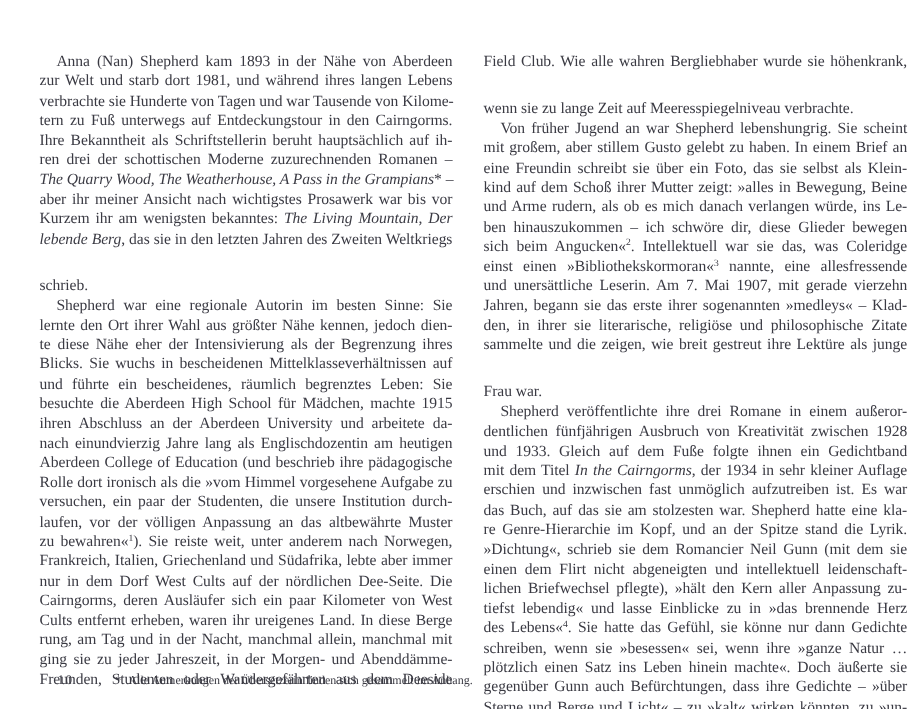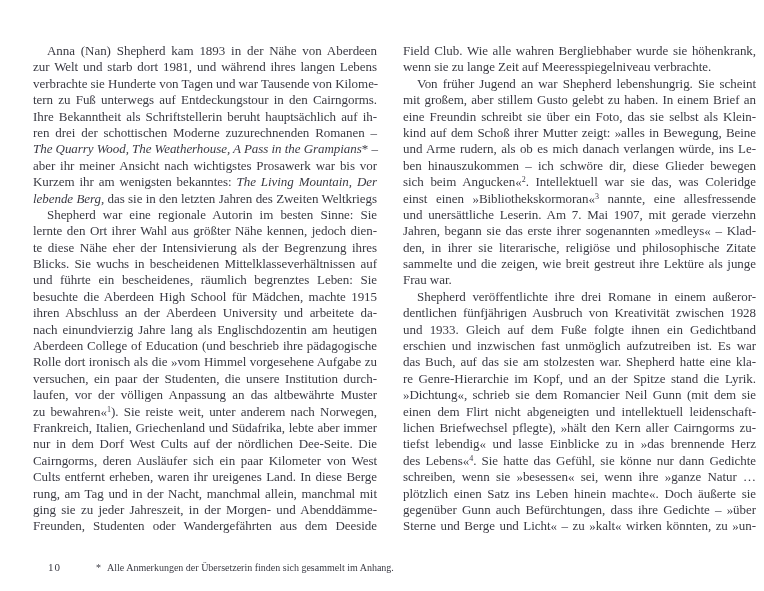--- a/index.html
+++ b/index.html
@@ -20,21 +20,21 @@
     font-size: 13px;
     line-height: 16.4px;
     height: 16.4px;
     white-space: nowrap;
     text-align: justify;
     text-align-last: justify;
     text-justify: inter-word;
     letter-spacing: -0.05px;
   }
   .line.indent { text-indent: 14px; }
-  .line.end { text-align-last: left; }
+  .line.end { text-align-last: left; margin-top: 23px; }
   .italic { font-style: italic; }
   .sup {
     font-size: 8px;
     vertical-align: 4.5px;
     line-height: 0;
     letter-spacing: 0;
   }
   .footer { position: absolute; top: 517px; left: 0; right: 0; height: 16px; }
   .folio {
     position: absolute;
@@ -64,20 +64,21 @@
         <div class="line indent">Anna (Nan) Shepherd kam 1893 in der Nähe von Aberdeen</div>
         <div class="line">zur Welt und starb dort 1981, und während ihres langen Lebens</div>
         <div class="line">verbrachte sie Hunderte von Tagen und war Tausende von Kilome-</div>
         <div class="line">tern zu Fuß unterwegs auf Entdeckungstour in den Cairngorms.</div>
         <div class="line">Ihre Bekanntheit als Schriftstellerin beruht hauptsächlich auf ih-</div>
         <div class="line">ren drei der schottischen Moderne zuzurechnenden Romanen –</div>
         <div class="line"><span class="italic">The Quarry Wood, The Weatherhouse, A Pass in the Grampians</span><span class="">* –</span></div>
         <div class="line">aber ihr meiner Ansicht nach wichtigstes Prosawerk war bis vor</div>
         <div class="line"><span class="">Kurzem ihr am wenigsten bekanntes: </span><span class="italic">The Living Mountain, Der</span></div>
         <div class="line"><span class="italic">lebende Berg</span><span class="">, das sie in den letzten Jahren des Zweiten Weltkriegs</span></div>
+        <div class="line end">schrieb.</div>
         <div class="line indent">Shepherd war eine regionale Autorin im besten Sinne: Sie</div>
         <div class="line">lernte den Ort ihrer Wahl aus größter Nähe kennen, jedoch dien-</div>
         <div class="line">te diese Nähe eher der Intensivierung als der Begrenzung ihres</div>
         <div class="line">Blicks. Sie wuchs in bescheidenen Mittelklasseverhältnissen auf</div>
         <div class="line">und führte ein bescheidenes, räumlich begrenztes Leben: Sie</div>
         <div class="line">besuchte die Aberdeen High School für Mädchen, machte 1915</div>
         <div class="line">ihren Abschluss an der Aberdeen University und arbeitete da-</div>
         <div class="line">nach einundvierzig Jahre lang als Englischdozentin am heutigen</div>
         <div class="line">Aberdeen College of Education (und beschrieb ihre pädagogische</div>
         <div class="line">Rolle dort ironisch als die »vom Himmel vorgesehene Aufgabe zu</div>
@@ -113,26 +114,27 @@
         <div class="line"><span class="">sich beim Angucken«</span><span class=" sup">2</span><span class="">. Intellektuell war sie das, was Coleridge</span></div>
         <div class="line"><span class="">einst einen »Bibliothekskormoran«</span><span class=" sup">3</span><span class=""> nannte, eine allesfressende</span></div>
         <div class="line">und unersättliche Leserin. Am 7. Mai 1907, mit gerade vierzehn</div>
         <div class="line">Jahren, begann sie das erste ihrer sogenannten »medleys« – Klad-</div>
         <div class="line">den, in ihrer sie literarische, religiöse und philosophische Zitate</div>
         <div class="line">sammelte und die zeigen, wie breit gestreut ihre Lektüre als junge</div>
         <div class="line end">Frau war.</div>
         <div class="line indent">Shepherd veröffentlichte ihre drei Romane in einem außeror-</div>
         <div class="line">dentlichen fünfjährigen Ausbruch von Kreativität zwischen 1928</div>
         <div class="line">und 1933. Gleich auf dem Fuße folgte ihnen ein Gedichtband</div>
+        <div class="line"><span class="">mit dem Titel </span><span class="italic">In the Cairngorms</span><span class="">, der 1934 in sehr kleiner Auflage</span></div>
         <div class="line">erschien und inzwischen fast unmöglich aufzutreiben ist. Es war</div>
         <div class="line">das Buch, auf das sie am stolzesten war. Shepherd hatte eine kla-</div>
         <div class="line">re Genre-Hierarchie im Kopf, und an der Spitze stand die Lyrik.</div>
         <div class="line">»Dichtung«, schrieb sie dem Romancier Neil Gunn (mit dem sie</div>
         <div class="line">einen dem Flirt nicht abgeneigten und intellektuell leidenschaft-</div>
-        <div class="line">lichen Briefwechsel pflegte), »hält den Kern aller Cairngorms zu-</div>
+        <div class="line">lichen Briefwechsel pflegte), »hält den Kern aller Anpassung zu-</div>
         <div class="line">tiefst lebendig« und lasse Einblicke zu in »das brennende Herz</div>
         <div class="line"><span class="">des Lebens«</span><span class=" sup">4</span><span class="">. Sie hatte das Gefühl, sie könne nur dann Gedichte</span></div>
         <div class="line">schreiben, wenn sie »besessen« sei, wenn ihre »ganze Natur …</div>
         <div class="line">plötzlich einen Satz ins Leben hinein machte«. Doch äußerte sie</div>
         <div class="line">gegenüber Gunn auch Befürchtungen, dass ihre Gedichte – »über</div>
         <div class="line">Sterne und Berge und Licht« – zu »kalt« wirken könnten, zu »un-</div>
       </div>
   </div>
 
 </div>

